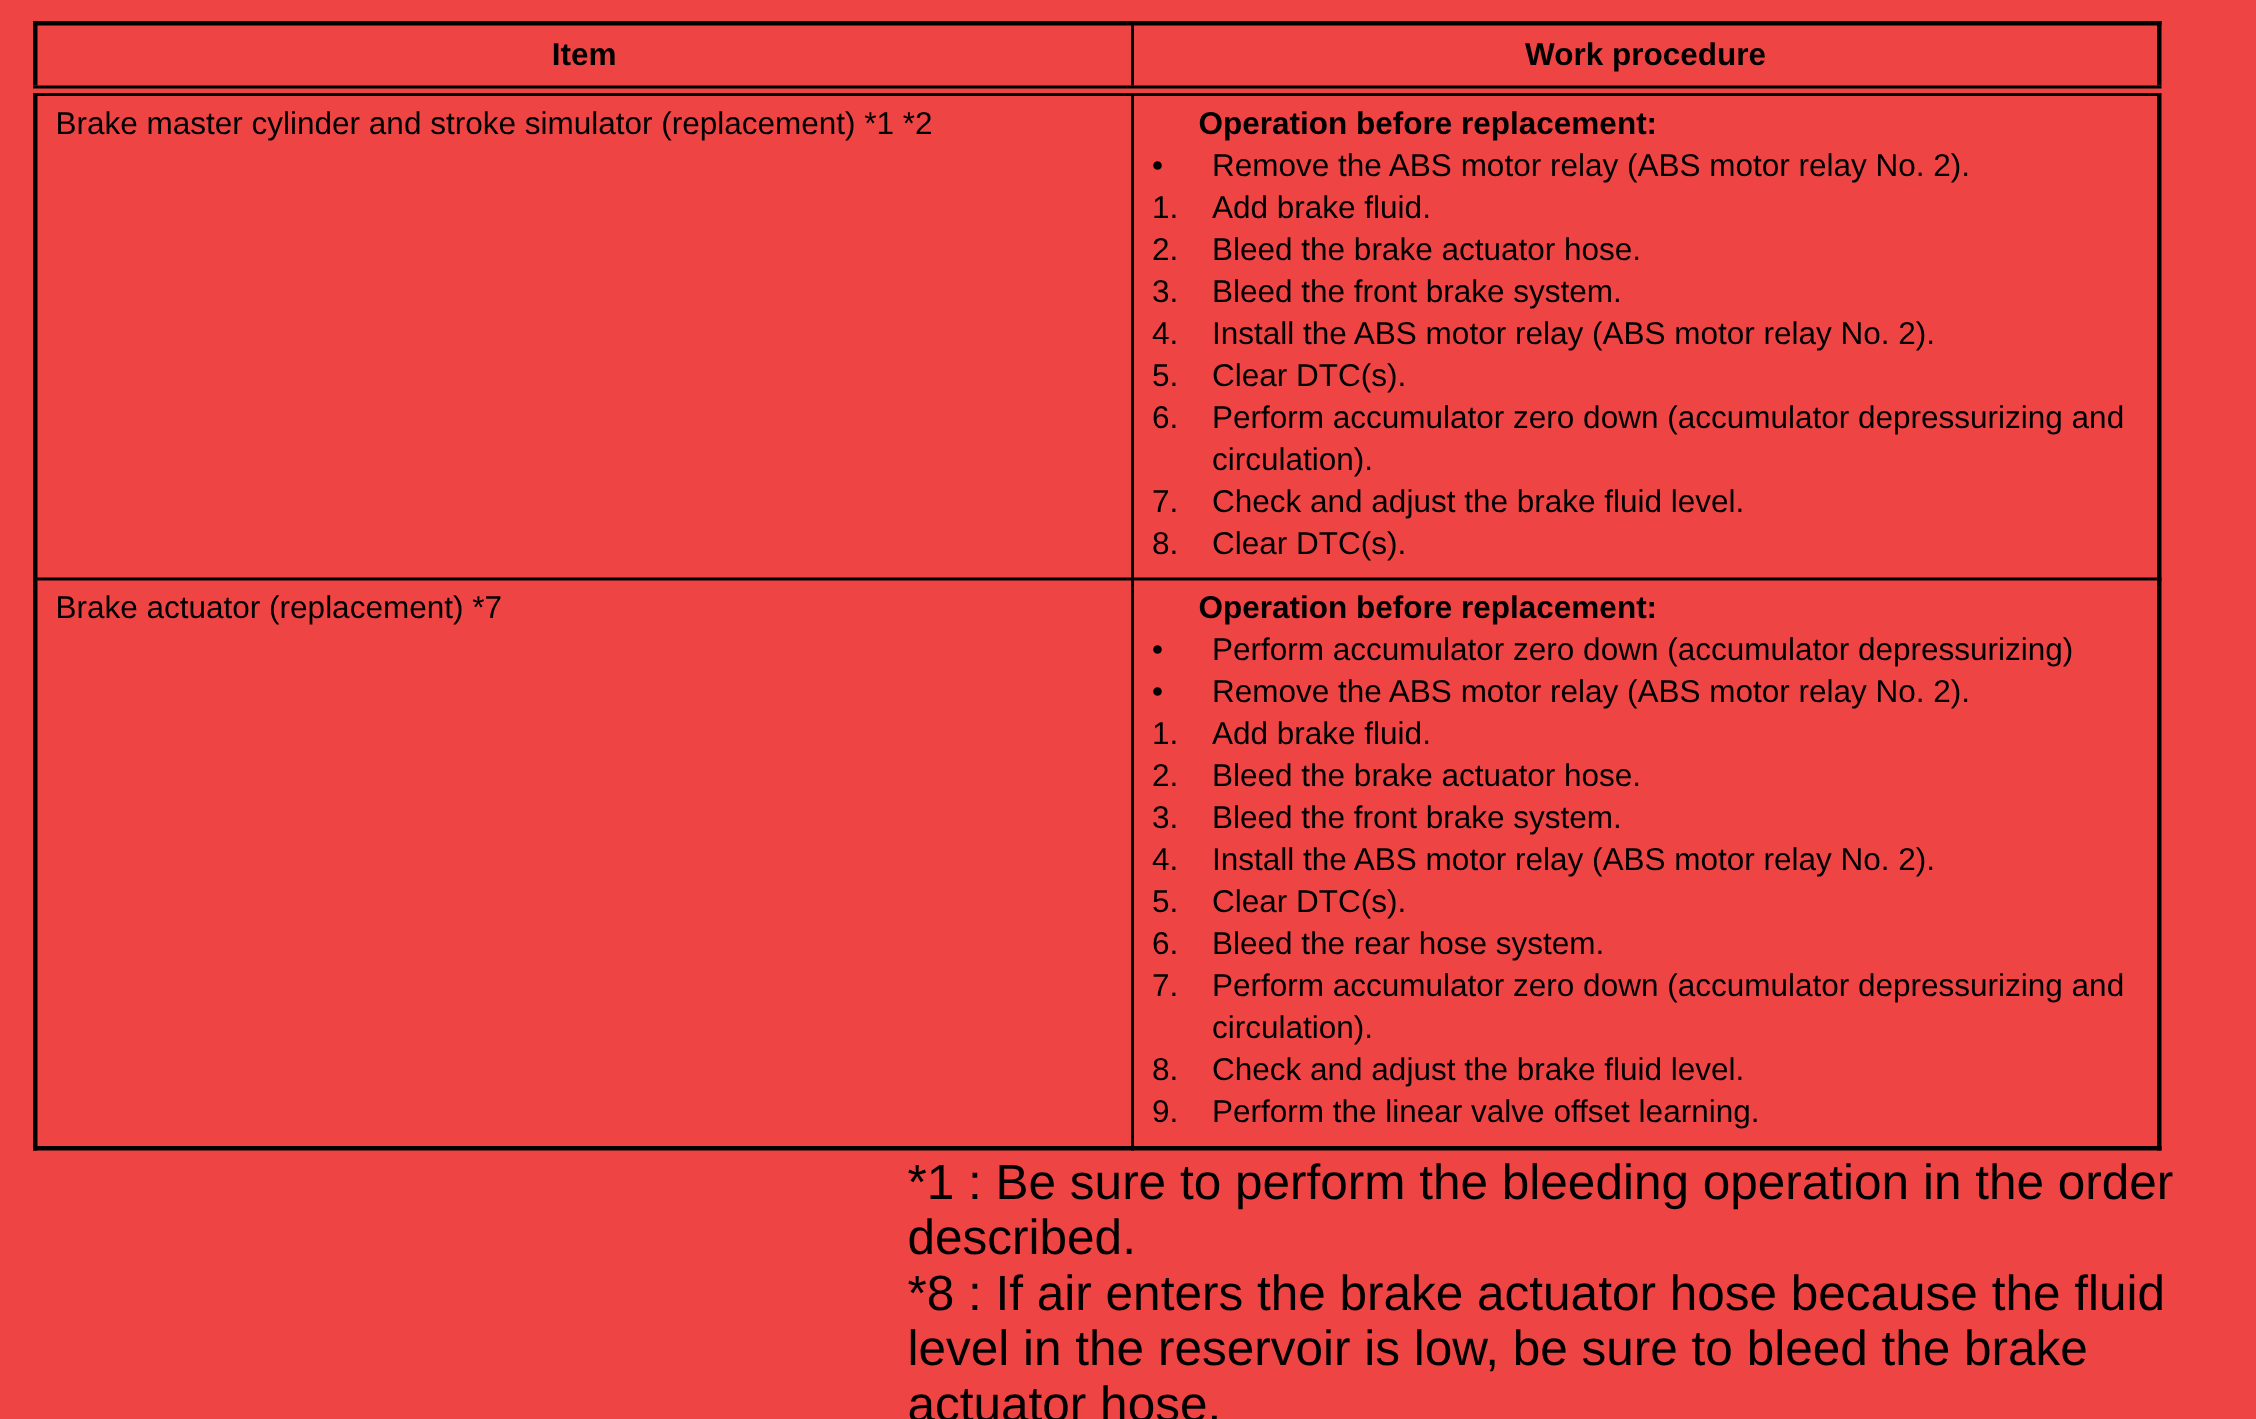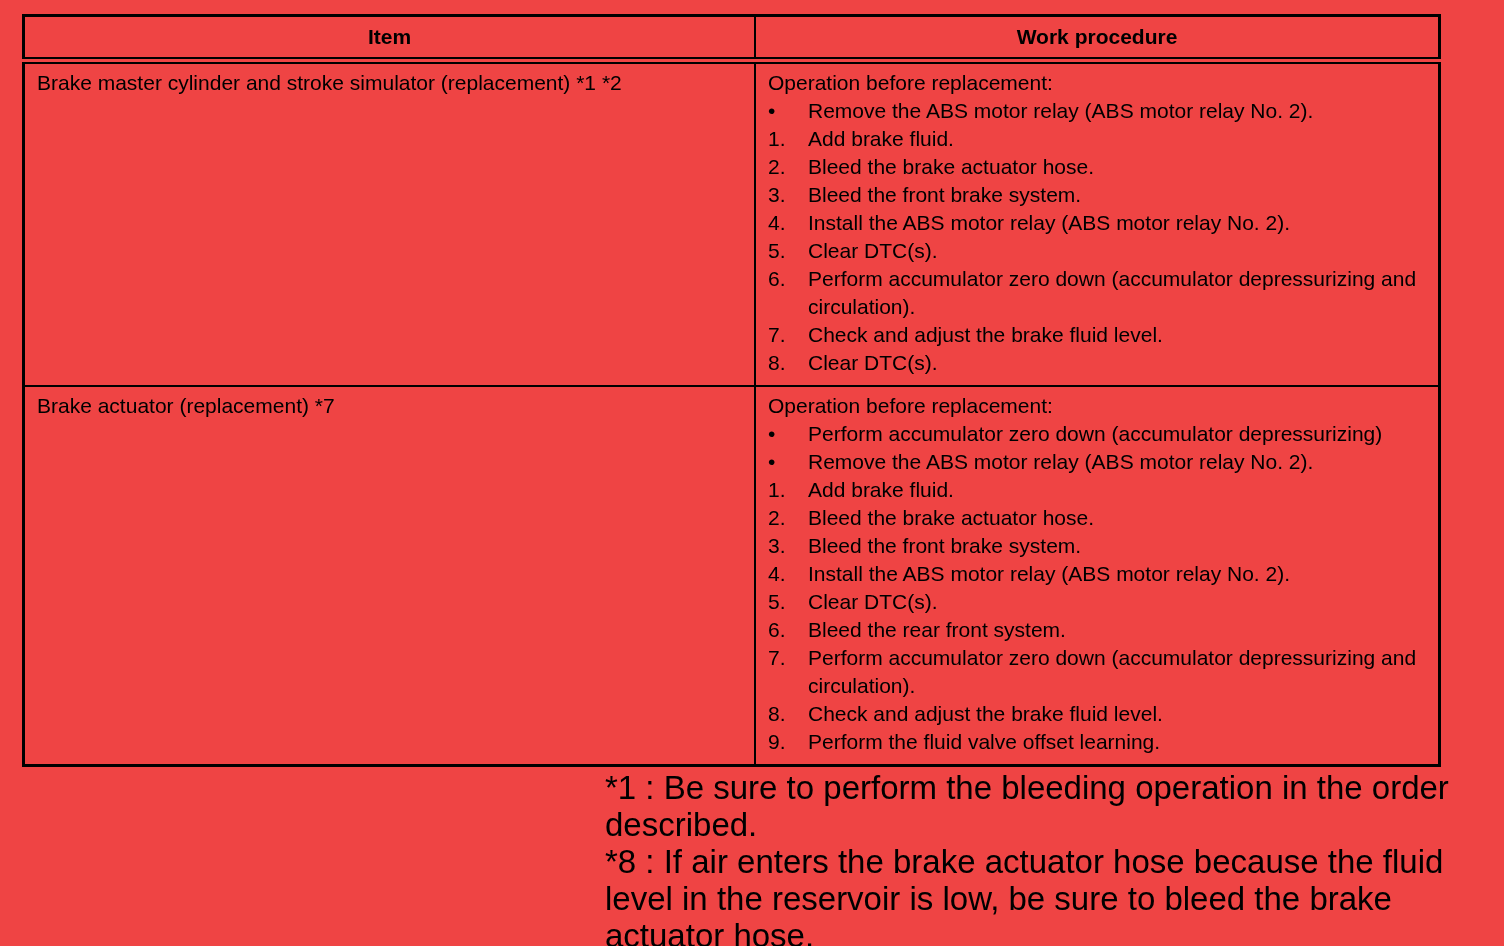--- a/index.html
+++ b/index.html
@@ -41,21 +41,22 @@
   th.col-item { width: 713px; text-align: center; }
   th.col-work { text-align: center; }
   table.proc-table td {
     vertical-align: top;
     font-size: 21px;
     line-height: 28px;
     padding: 5px 10px 8px 12px;
   }
   td.work-cell { padding-left: 8px; }
   .proc-heading {
-    font-weight: normal;
+    font-weight: bold;
+    margin-left: 31px;
   }
   .step {
     display: flex;
     align-items: flex-start;
   }
   .step .m {
     flex: 0 0 40px;
   }
   .step .t {
     flex: 1 1 auto;
@@ -152,33 +153,33 @@
           <div class="step">
             <span class="m">4.</span>
             <span class="t">Install the ABS motor relay (ABS motor relay No. 2).</span>
           </div>
           <div class="step">
             <span class="m">5.</span>
             <span class="t">Clear DTC(s).</span>
           </div>
           <div class="step">
             <span class="m">6.</span>
-            <span class="t">Bleed the rear front system.</span>
+            <span class="t">Bleed the rear hose system.</span>
           </div>
           <div class="step">
             <span class="m">7.</span>
             <span class="t">Perform accumulator zero down (accumulator depressurizing and circulation).</span>
           </div>
           <div class="step">
             <span class="m">8.</span>
             <span class="t">Check and adjust the brake fluid level.</span>
           </div>
           <div class="step">
             <span class="m">9.</span>
-            <span class="t">Perform the fluid valve offset learning.</span>
+            <span class="t">Perform the linear valve offset learning.</span>
           </div>
         </td>
       </tr>
     </tbody>
   </table>
 
   <div class="footnotes">
     <p class="footnote">*1 : Be sure to perform the bleeding operation in the order described.</p>
     <p class="footnote">*8 : If air enters the brake actuator hose because the fluid level in the reservoir is low, be sure to bleed the brake actuator hose.</p>
   </div>

